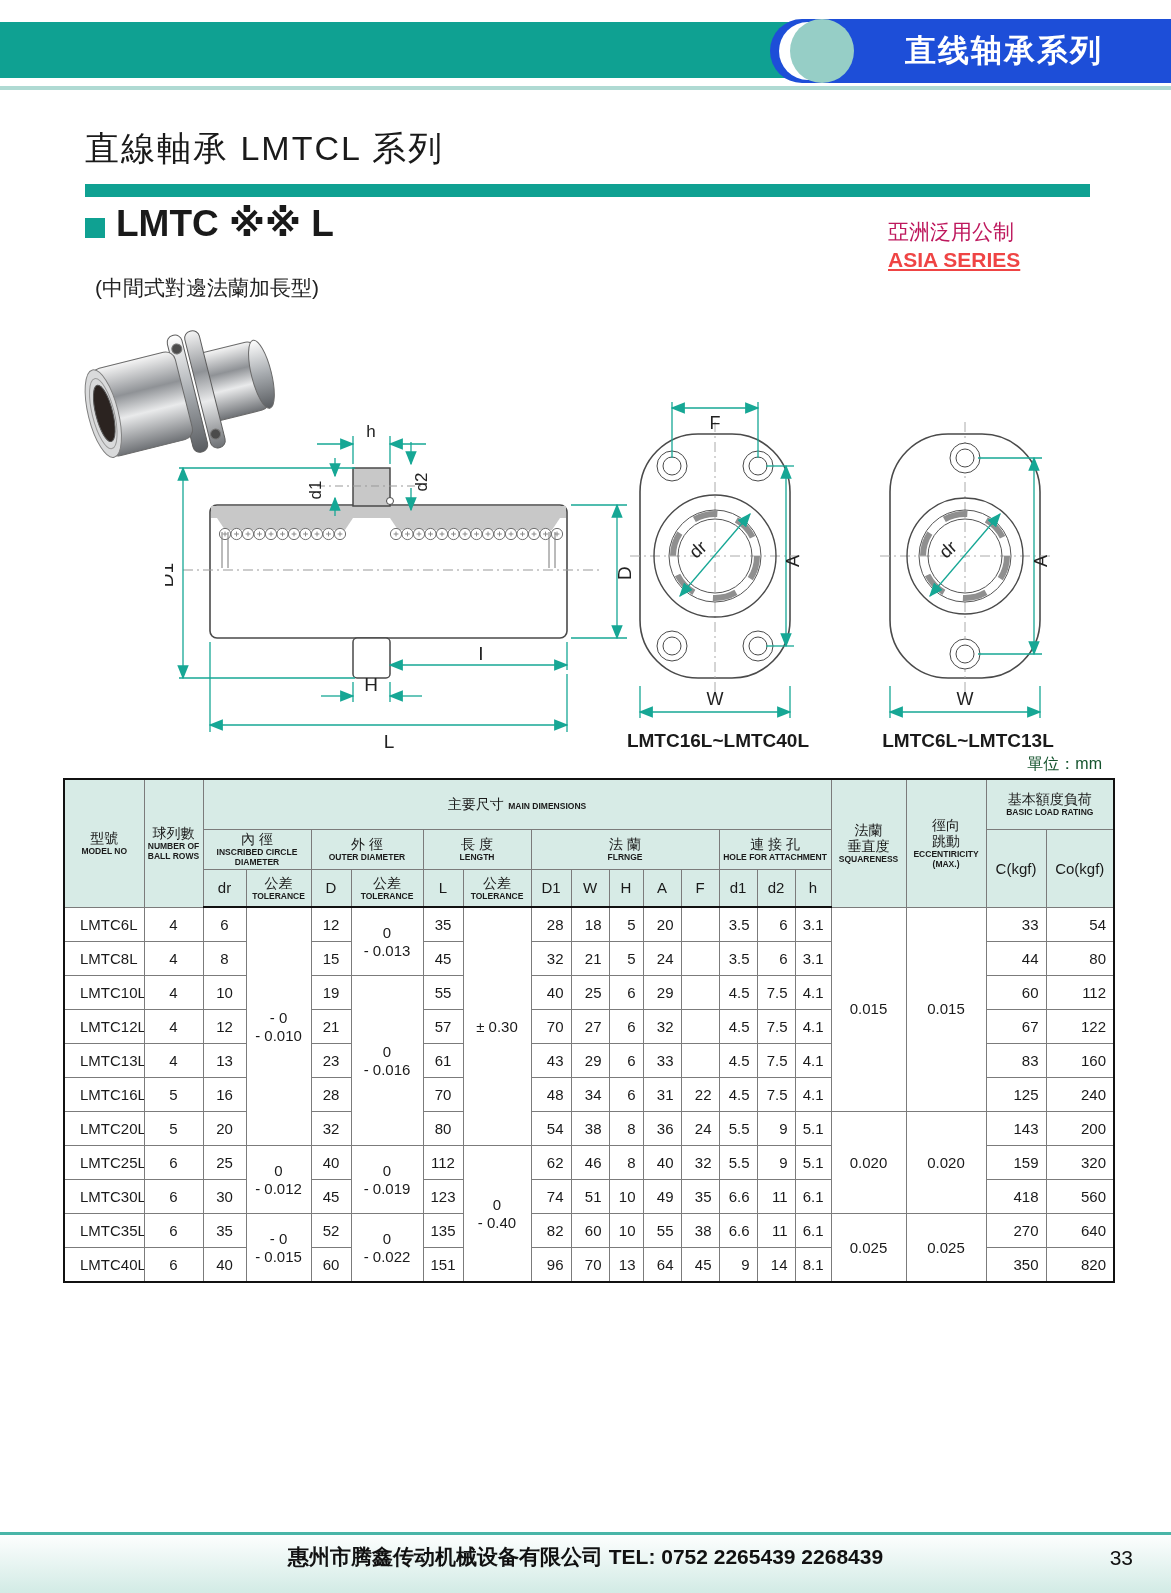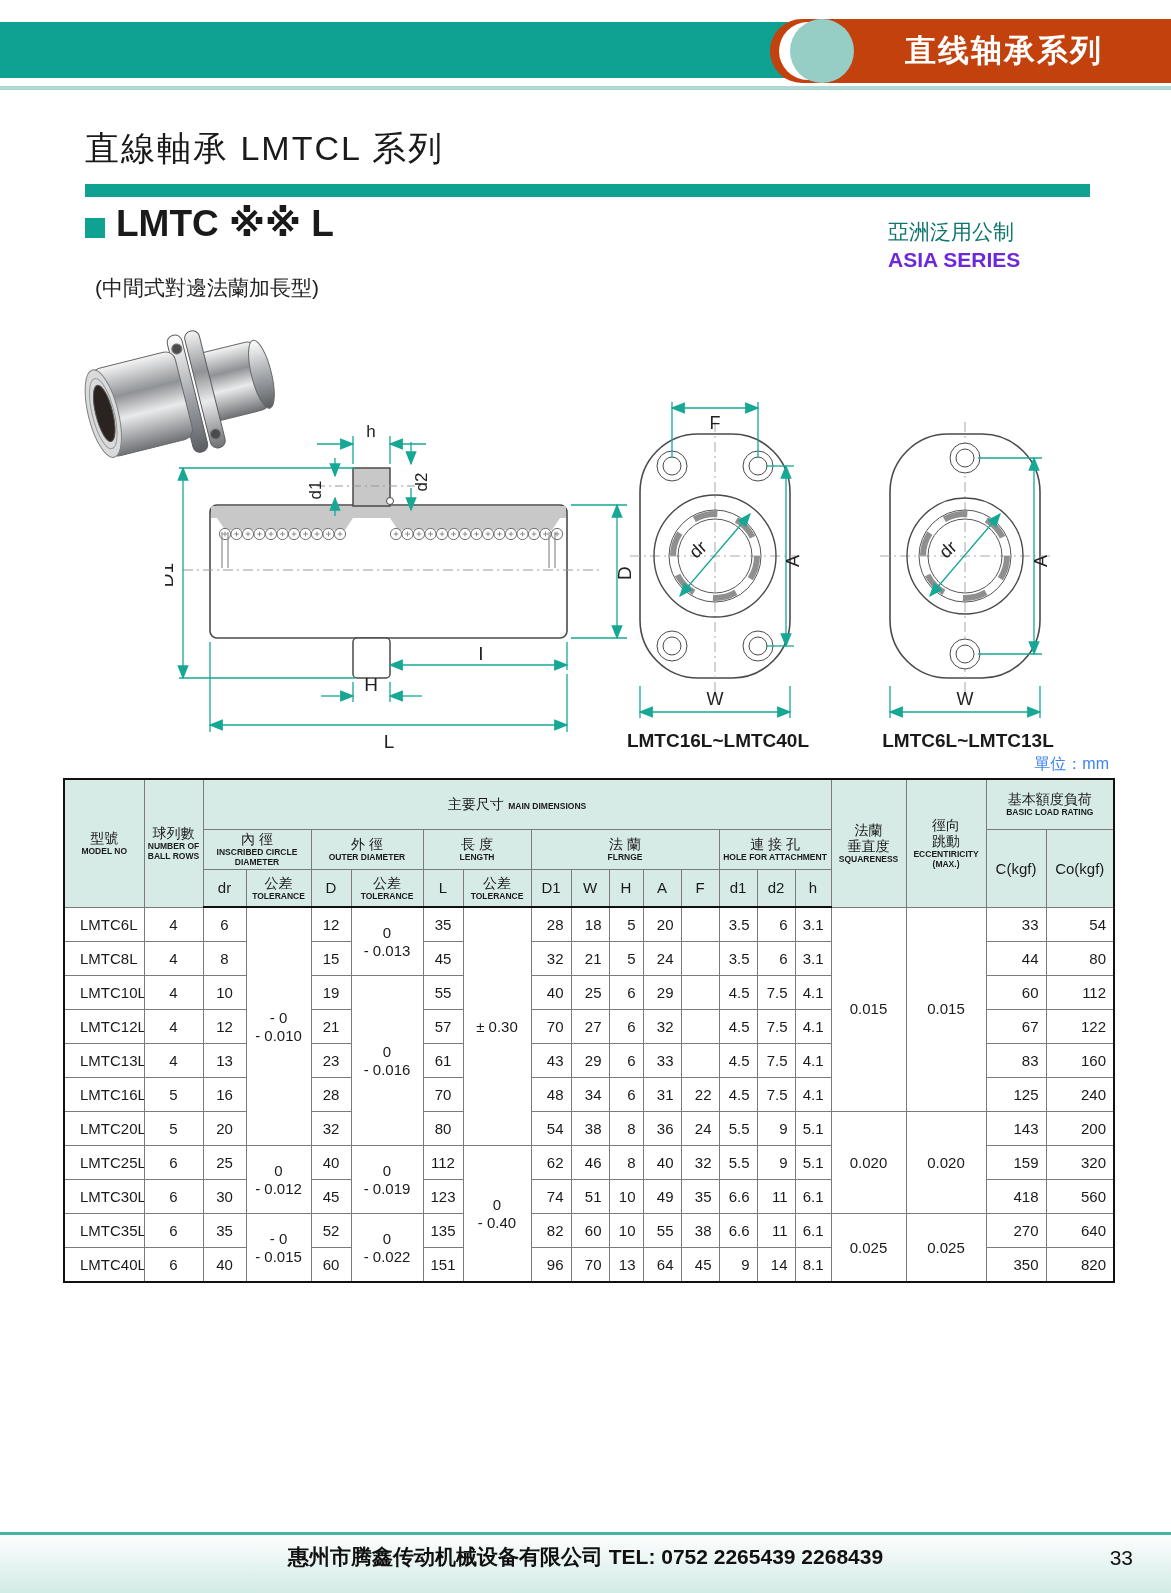--- a/index.html
+++ b/index.html
@@ -1,39 +1,39 @@
 <!DOCTYPE html>
 <html><head>
 <meta charset="utf-8">
 <style>
   html,body{margin:0;padding:0;background:#e9e9e9;}
   .page{position:relative;width:1171px;height:1593px;background:#fff;margin:0 auto;
         font-family:"Liberation Sans","DejaVu Sans",sans-serif;color:#1a1a1a;overflow:hidden;}
   
   .topbar-dark{position:absolute;left:0;top:22px;width:100%;height:56px;background:#0FA192;}
-  .topbar-pill{position:absolute;left:770px;top:19px;right:0;height:64px;background:#c2410c;
+  .topbar-pill{position:absolute;left:770px;top:19px;right:0;height:64px;background:#1d4ed8;
                border-radius:32px 0 0 32px;}
   .cres{position:absolute;left:9px;top:3px;width:58px;height:58px;border-radius:50%;background:#fff;}
   .cres::after{content:"";position:absolute;left:11px;top:-3px;width:64px;height:64px;border-radius:50%;background:#96CEC6;}
   .tab-text{position:absolute;left:95px;right:28px;top:0;height:64px;line-height:64px;text-align:center;
             color:#fff;font-size:31px;font-weight:bold;letter-spacing:2px;}
   .topbar-underline{position:absolute;left:0;top:86px;width:100%;height:4px;background:#AFDAD3;}
   
   .page-title{position:absolute;left:85px;top:126px;font-size:34px;font-weight:normal;letter-spacing:2px;}
   .title-rule{position:absolute;left:85px;top:184px;width:1005px;height:13px;background:#0FA192;}
   .bullet-sq{position:absolute;left:85px;top:218px;width:20px;height:20px;background:#0FA192;}
   .product-code{position:absolute;left:116px;top:202px;font-size:37px;font-weight:bold;}
   .product-note{position:absolute;left:95px;top:260px;font-size:21px;color:#222;margin-top:14px;}
-  .metric-cn{position:absolute;left:888px;top:218px;font-size:21px;color:#0f766e;}
-  .metric-en{position:absolute;left:888px;top:248px;font-size:21px;font-weight:bold;color:#6d28d9;}
+  .metric-cn{position:absolute;left:888px;top:218px;font-size:21px;color:#be185d;}
+  .metric-en{position:absolute;left:888px;top:248px;font-size:21px;font-weight:bold;color:#ef4444;text-decoration:underline;}
   
   .diag{position:absolute;}
   svg{font-family:"Liberation Sans","DejaVu Sans",sans-serif;}
   .caption{position:absolute;width:210px;text-align:center;font-size:19px;font-weight:bold;}
-  .unit-note{position:absolute;right:62px;top:754px;font-size:16px;color:#3b82f6;}
+  .unit-note{position:absolute;right:69px;top:754px;font-size:16px;color:#14532d;}
   
   .tbl-wrap{position:absolute;left:63px;top:778px;}
   table{border-collapse:collapse;table-layout:fixed;width:1050px;border:2px solid #111;}
   th,td{border:1px solid #7b7b7b;padding:0;overflow:hidden;}
   thead th{background:#D7EBE6;font-weight:normal;vertical-align:middle;text-align:center;}
   thead tr.h1{height:50px;} thead tr.h2{height:40px;} thead tr.h3{height:38px;}
   thead tr.h3 th{border-bottom:2px solid #111;}
   tbody td{height:33px;font-size:15px;background:#fff;}
   .cn{font-size:14px;line-height:1.15;} .en{font-size:8.5px;font-weight:bold;line-height:1.2;}
   .pre{white-space:pre-line;}

